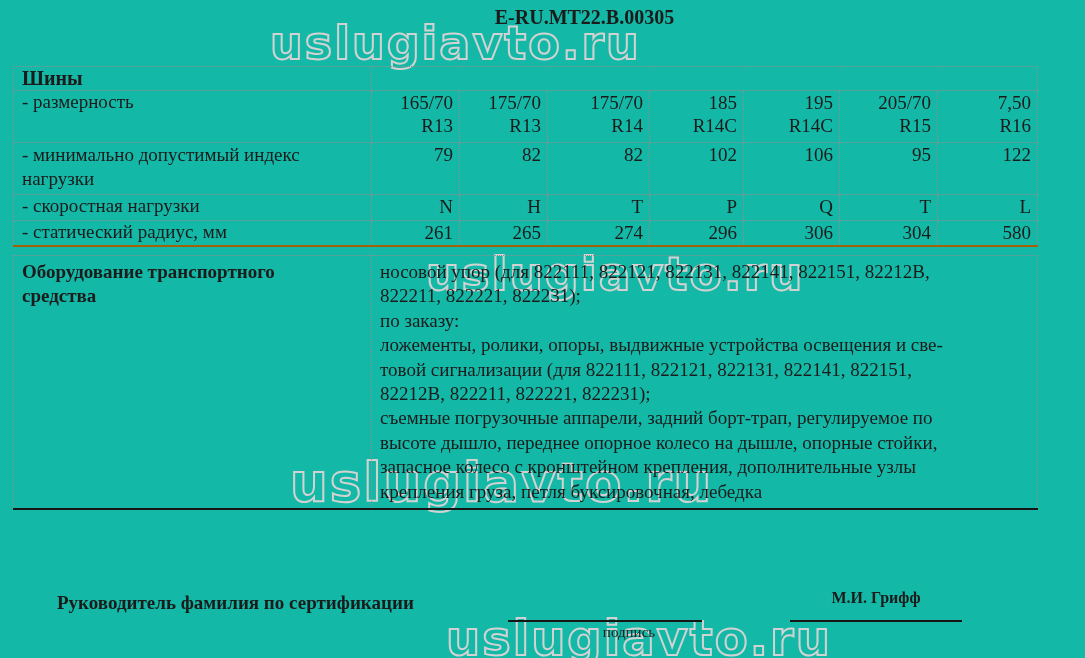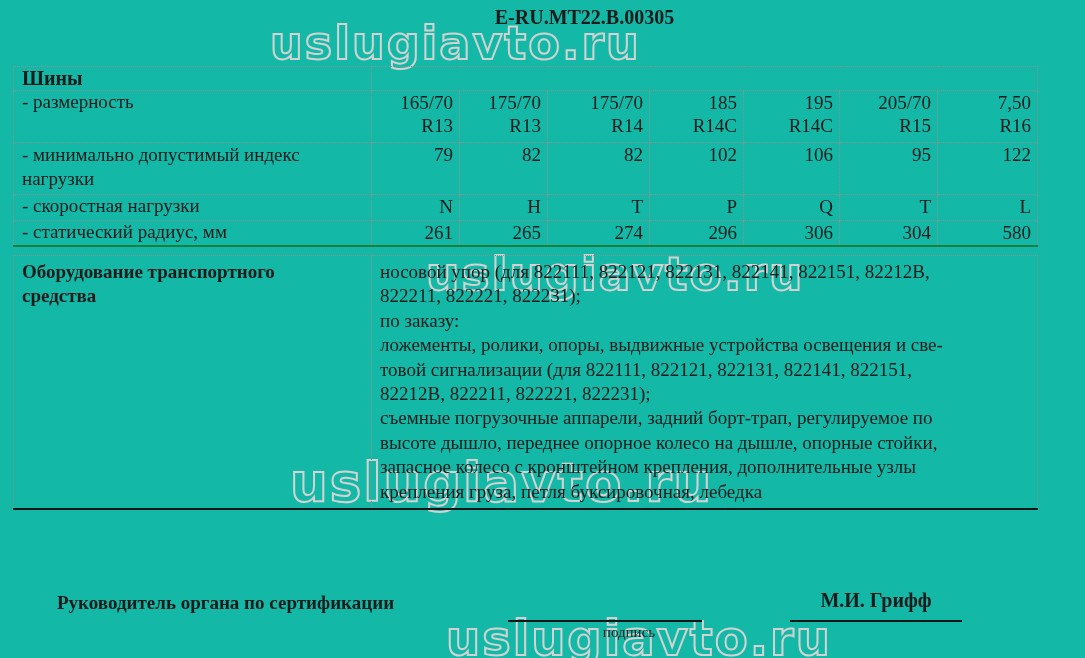--- a/index.html
+++ b/index.html
@@ -43,21 +43,21 @@
     z-index:1;
     font-size:19px;
   }
   .tires-table td {
     border:1px dotted #8f8f8f;
     padding:0 6px;
     vertical-align:top;
   }
   .tires-table td.label { padding-left:8px; }
   .tires-table td.value { text-align:right; white-space:pre-line; line-height:23px; }
-  .tires-table tr.last td { border-bottom:2px solid #15803d; }
+  .tires-table tr.last td { border-bottom:2px solid #a16207; }
   .section-head { font-weight:bold; font-size:20px; }
   .equip-table {
     position:absolute; left:13px; top:255px; width:1024px;
     z-index:1;
     font-size:19px;
   }
   .equip-table td {
     border:1px dotted #8f8f8f;
     border-bottom:2px solid #161616;
     padding:4px 8px;
@@ -73,21 +73,21 @@
   .sig-line1 {
     position:absolute; left:508px; top:620px; width:194px;
     border-top:2px solid #161616; z-index:1;
   }
   .sig-caption1 {
     position:absolute; left:508px; top:624px; width:194px;
     text-align:center; font-size:15px; z-index:1;margin-left:24px;
   }
   .sig-name {
     position:absolute; left:790px; top:589px; width:172px;
-    text-align:center; font-size:20px; font-weight:bold; z-index:1;
+    text-align:center; font-size:16px; font-weight:bold; z-index:1;
   }
   .sig-line2 {
     position:absolute; left:790px; top:620px; width:172px;
     border-top:2px solid #161616; z-index:1;
   }
   .sig-caption2 {
     position:absolute; left:790px; top:624px; width:172px;
     text-align:center; font-size:16px; z-index:1;
   }
 </style>
@@ -186,19 +186,19 @@
 товой сигнализации (для 822111, 822121, 822131, 822141, 822151,
 82212В, 822211, 822221, 822231);
 съемные погрузочные аппарели, задний борт-трап, регулируемое по
 высоте дышло, переднее опорное колесо на дышле, опорные стойки,
 запасное колесо с кронштейном крепления, дополнительные узлы
 крепления груза, петля буксировочная, лебедка</td>
     </tr>
   </tbody>
     </table>
 
-  <div class="sig-role">Руководитель органа по сертификации</div>
+  <div class="sig-role">Руководитель фамилия по сертификации</div>
   <div class="sig-line1"></div>
   <div class="sig-caption1">подпись</div>
   <div class="sig-name">М.И. Грифф</div>
   <div class="sig-line2"></div>
 
 </div>
 
 </body></html>

